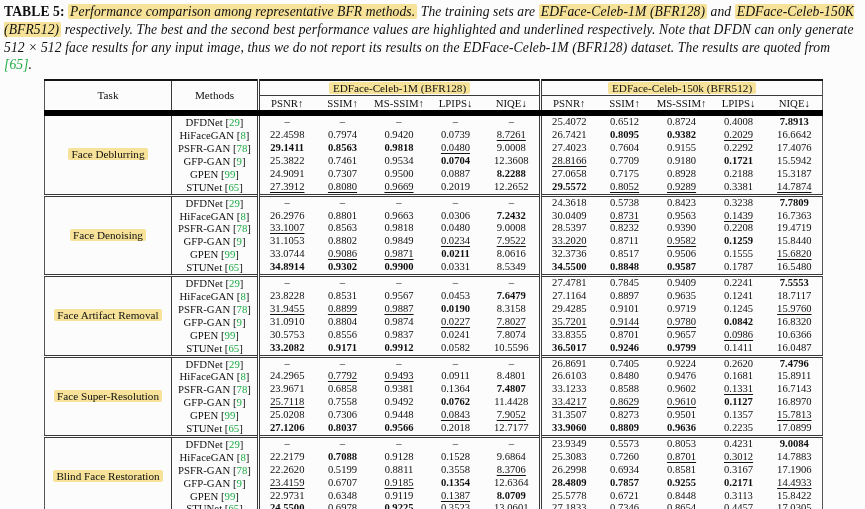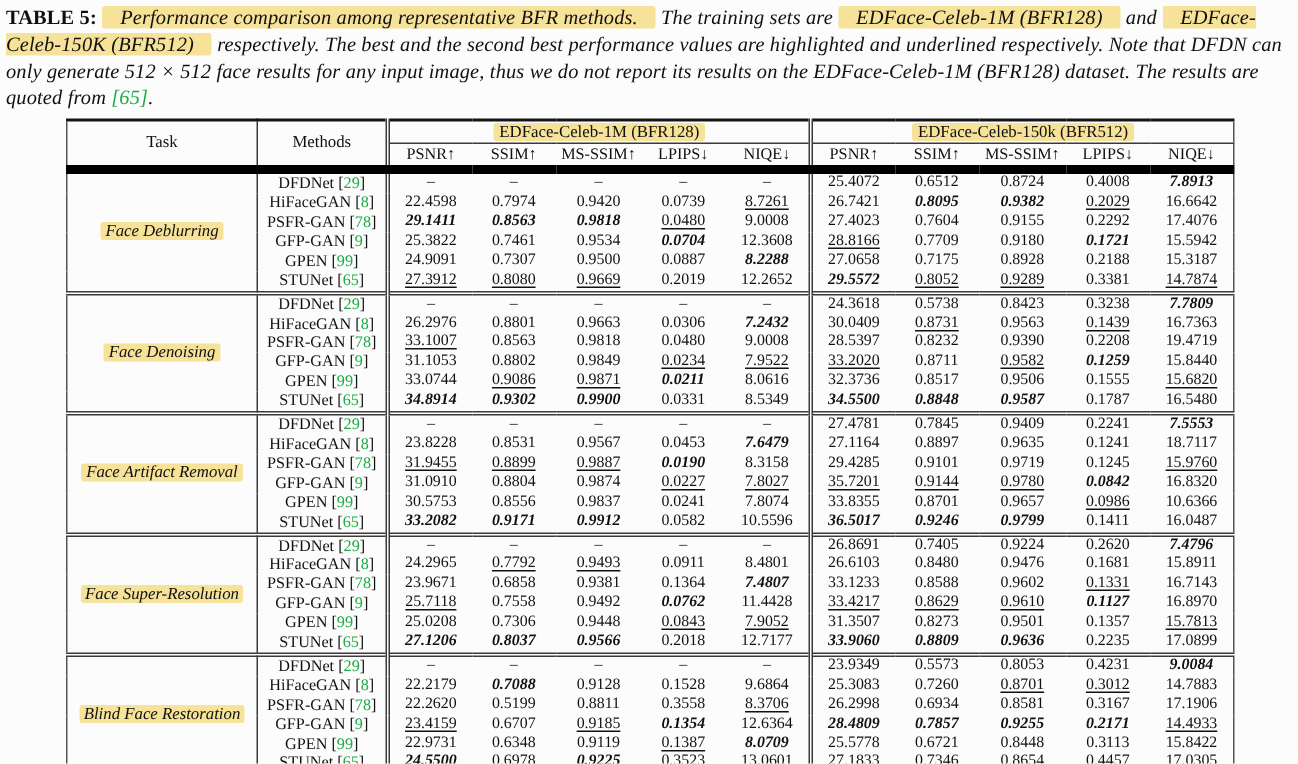--- a/index.html
+++ b/index.html
@@ -9,21 +9,21 @@
     font-family:"Liberation Serif","DejaVu Serif",serif;
   }
   
   .caption{
     margin:3px 5px 5px 4px;
     font-size:13.6px;line-height:1.31;
     font-style:italic;
     letter-spacing:.1px;
   }
   .caption .lbl{font-style:normal;font-weight:bold;}
-  .caption .hl{background:var(--hl,#f6e298);padding:0 12px;border-radius:2px;}
+  .caption .hl{background:var(--hl,#f6e298);padding:0 2px;border-radius:2px;}
   .green{color:var(--green,#1cab45);}
   
   table{
     border-collapse:collapse;
     table-layout:fixed;
     margin-left:44px;
     width:778px;
     font-size:10.6px;
     border-top:2px solid #141414;
     border-bottom:3px solid #141414;
@@ -40,24 +40,24 @@
   }
   thead{border-bottom:6px solid #000000;}
   thead th{font-size:11.2px;}
   th.grp{border-bottom:1px solid #3a3a3a;height:14px;line-height:14px;}
   th.grp .hl{background:var(--hl,#f6e298);padding:0 4px;border-radius:2px;}
   tr.metrics th{height:14px;line-height:14px;font-size:10.8px;text-align:center;}
   tbody{border-top:3px double #3a3a3a;}
   tbody.first{border-top:0;}
   .vl{border-left:1px solid #3a3a3a;}
   .vdl{border-left:3px double #3a3a3a;}
-  td.taskcell{vertical-align:middle;font-size:11.2px;font-style:italic;}
+  td.taskcell{vertical-align:middle;font-size:11.2px;}
   td.taskcell .hl{background:var(--hl,#f6e298);padding:0 3px;border-radius:2px;}
   td.methodcell{font-size:10.8px;}
-  .b{font-weight:bold;font-style:italic;}
+  .b{font-weight:bold;}
   .u{text-decoration:underline;text-underline-offset:2px;}
   .cite{color:var(--green,#1cab45);}
 </style>
 </head>
 <body>
 
 <p class="caption"><span class="lbl">TABLE 5:</span><span> </span><span id="caption-body"><span class="hl">Performance comparison among representative BFR methods.</span><span> The training sets are </span><span class="hl">EDFace-Celeb-1M (BFR128)</span><span> and </span><span class="hl">EDFace-Celeb-150K (BFR512)</span><span> respectively. The best and the second best performance values are highlighted and underlined respectively. Note that DFDN can only generate 512 × 512 face results for any input image, thus we do not report its results on the EDFace-Celeb-1M (BFR128) dataset. The results are quoted from </span><span class="green">[65]</span><span>.</span></span></p>
 
 <table id="results-table">
   <colgroup>

